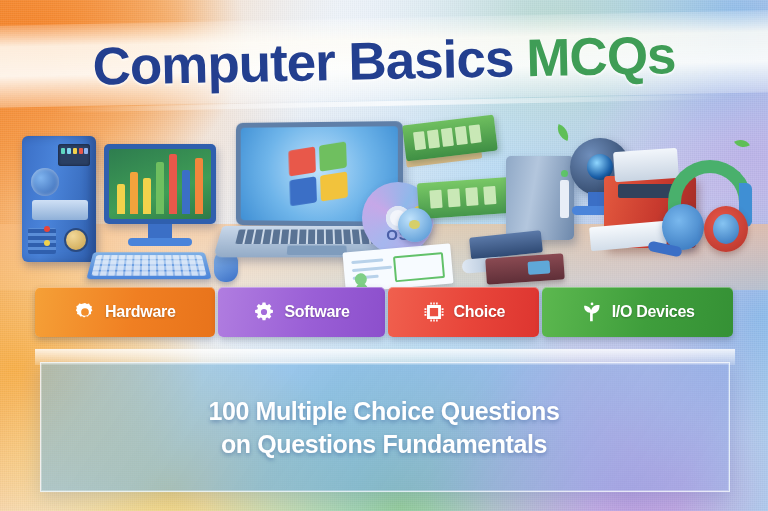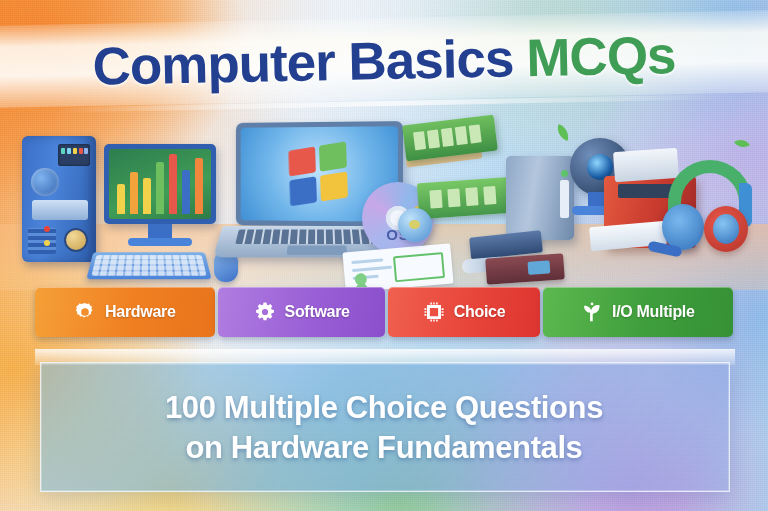--- a/index.html
+++ b/index.html
@@ -239,21 +239,21 @@
   }
   .bottom-panel::before{
     content:"";position:absolute;left:-6px;right:-6px;top:-14px;height:16px;
     background:linear-gradient(180deg, rgba(255,255,255,.82), rgba(255,255,255,.18));
   }
   .subtitle{
     position:absolute;left:40px;right:40px;top:380px;height:96px;
     display:flex;flex-direction:column;align-items:center;justify-content:center;gap:3px;
   }
   .sub-line{
-    color:#ffffff;font-size:31px;font-weight:bold;letter-spacing:-.4px;
+    color:#ffffff;font-size:25px;font-weight:bold;letter-spacing:-.4px;
     text-shadow:0 2px 4px rgba(40,80,140,.45);white-space:nowrap;line-height:1.18;
   }
 </style>
 </head>
 <body>
 
 <div class="poster">
 
   <div class="bg-base"></div>
   <div class="bg-wash w1"></div>
@@ -416,24 +416,24 @@
         <path fill="#fff" d="M8 1.6h1.7v2.1H8zM11.2 1.6h1.6v2.1h-1.6zM14.3 1.6H16v2.1h-1.7zM8 20.3h1.7v2.1H8zM11.2 20.3h1.6v2.1h-1.6zM14.3 20.3H16v2.1h-1.7zM1.6 8h2.1v1.7H1.6zM1.6 11.2h2.1v1.6H1.6zM1.6 14.3h2.1V16H1.6zM20.3 8h2.1v1.7h-2.1zM20.3 11.2h2.1v1.6h-2.1zM20.3 14.3h2.1V16h-2.1zM4.4 4.4h15.2v15.2H4.4zm3.1 3.1v9h9v-9z"></path>
       </svg>
       <span class="badge-label">Choice</span>
     </div>
 
     <div class="badge b-io">
       <svg class="badge-icon" viewBox="0 0 24 24">
         <path fill="#fff" d="M11.2 22h1.6v-8.2c2.6-.2 4.6-1.3 5.9-3.1 1.3-1.9 1.6-4.2 1.4-6.3-2.2-.2-4.6.2-6.4 1.6-1.3 1-2.2 2.4-2.6 4-.4-1.1-1-2.1-1.9-2.9C7.5 5.7 5.4 5.1 3.4 5.2c-.1 2 .4 4 1.8 5.5 1.2 1.3 2.9 2 4.7 2.1V22z"></path>
         <circle fill="#fff" cx="12" cy="3.2" r="1.5"></circle>
       </svg>
-      <span class="badge-label">I/O Multiple</span>
+      <span class="badge-label">I/O Devices</span>
     </div>
 
   </div>
 
   <div class="bottom-panel"></div>
   <div class="subtitle">
     <div class="sub-line">100 Multiple Choice Questions</div>
-    <div class="sub-line">on Hardware Fundamentals</div>
+    <div class="sub-line">on Questions Fundamentals</div>
   </div>
 
 </div>
 
 </body></html>

